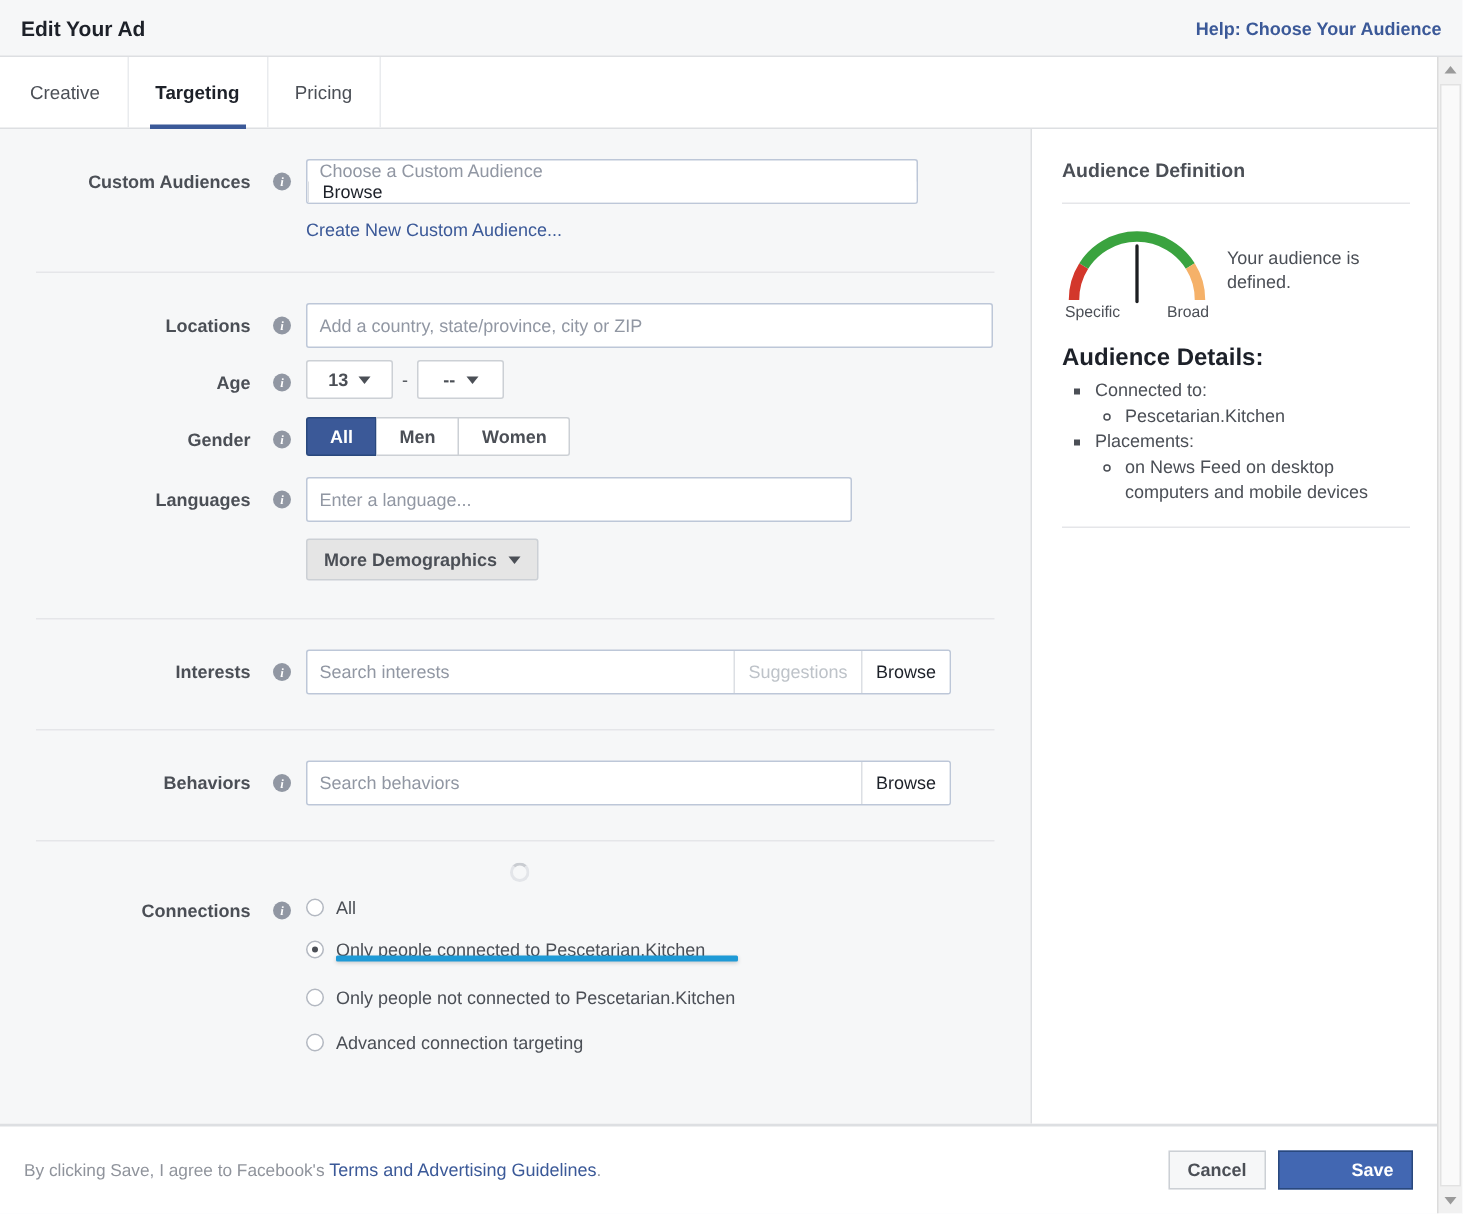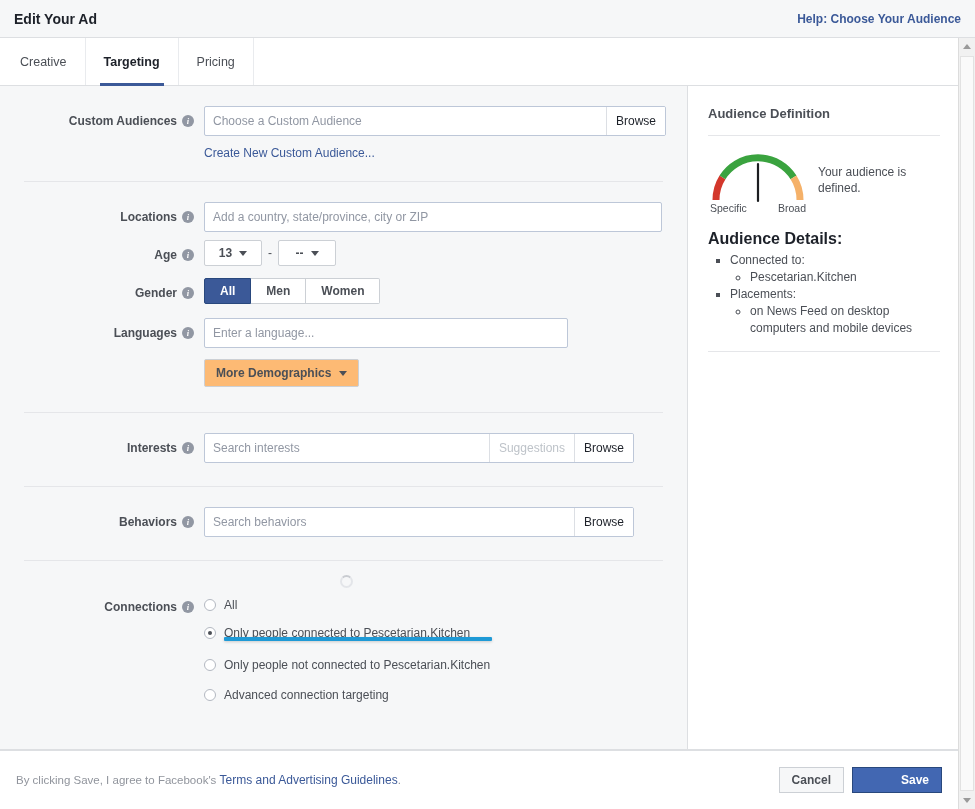--- a/index.html
+++ b/index.html
@@ -57,21 +57,21 @@
     overflow:hidden;
   }
   .side-col {
     flex:1; background:#ffffff; padding:20px 18px 0 20px; position:relative;
   }
 
   
   .row { display:flex; align-items:flex-start; padding:0 24px; }
   .label-cell {
     width:180px; flex:0 0 180px; text-align:right; padding-right:10px;
-    display:flex; align-items:center; justify-content:flex-end; gap:5px;
+    display:flex; align-items:center; justify-content:flex-end; gap:15px;
     font-size:12px; font-weight:bold; color:#4b4f56; height:30px;
   }
   .ctl-cell { flex:1; }
 
   .info-icon {
     display:inline-block; width:12px; height:12px; border-radius:50%;
     background:#9197a3; color:#fff; font-size:8.5px; font-weight:bold;
     font-style:italic; line-height:12px; text-align:center;
     font-family:"Liberation Serif", serif; cursor:pointer; flex:0 0 12px;
   }
@@ -122,21 +122,21 @@
     background:#fff; border:1px solid #ccd0d5; border-left:0; cursor:pointer;
   }
   .seg-btn:first-child { border-left:1px solid #ccd0d5; border-radius:2px 0 0 2px; }
   .seg-btn:last-child { border-radius:0 2px 2px 0; }
   .seg-btn.active {
     background:#3b5998; color:#fff; border-color:#29487d;
   }
 
   .demo-btn {
     display:inline-flex; align-items:center; gap:8px;
-    height:28px; padding:0 11px; background:#fdba74;
+    height:28px; padding:0 11px; background:#e5e5e5;
     border:1px solid #ccd0d5; border-radius:2px;
     font-size:12px; font-weight:bold; color:#4b4f56; cursor:pointer;
   }
 
   
   .radio-line { display:flex; align-items:center; gap:8px; height:26px; position:relative; }
   .radio {
     width:12px; height:12px; border-radius:50%; background:#fff;
     border:1px solid #b3b8c1; flex:0 0 12px; position:relative; cursor:pointer;
   }
@@ -238,21 +238,21 @@
   <div class="body-wrap">
 
     <div class="form-col">
 
       <div class="row" style="padding-top:20px;">
         <div class="label-cell">
           <span>Custom Audiences</span>
           <span class="info-icon">i</span>
         </div>
         <div class="ctl-cell">
-          <div class="field" style="width:462px;">
+          <div class="field" style="width:408px;flex-direction:column;">
             <input type="text" placeholder="Choose a Custom Audience" style="">
             <div class="field-btn">Browse</div>
           </div>
           <div style="margin-top:10px;">
             <a class="link">Create New Custom Audience...</a>
           </div>
         </div>
       </div>
 
       <div class="divider" style="margin-top:21px;"></div>

